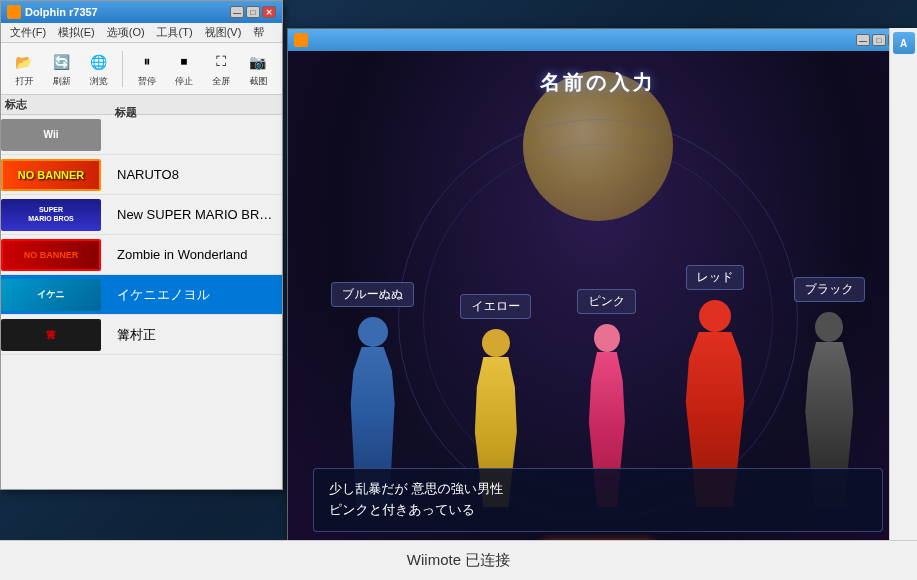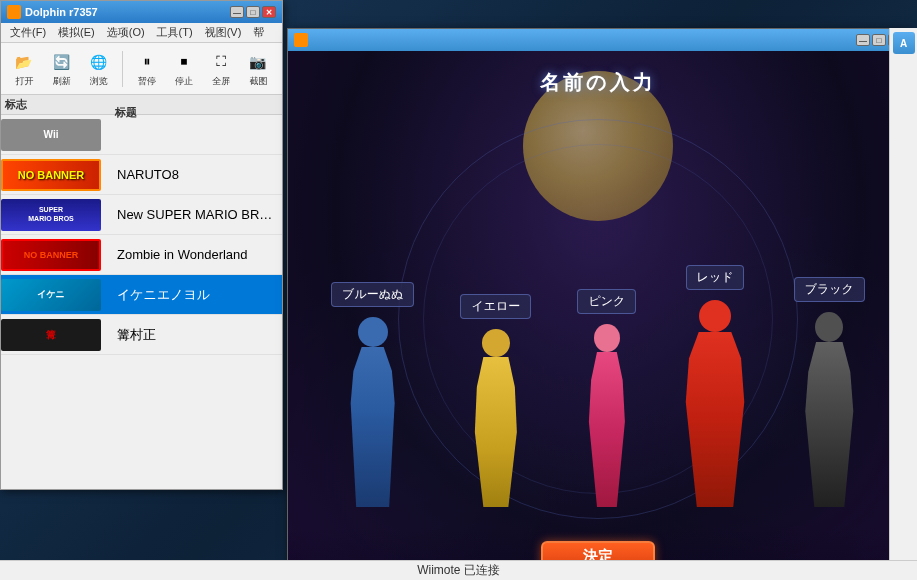--- a/index.html
+++ b/index.html
@@ -522,27 +522,27 @@
       cursor: pointer;
       box-shadow: 0 0 10px rgba(255, 100, 30, 0.5);
     }
 
     
     .statusbar {
       position: absolute;
       bottom: 0;
       left: 0;
       right: 0;
-      height: 20px;
+      height: 40px;
       background: #f0f0f0;
       border-top: 1px solid #ccc;
       display: flex;
       align-items: center;
       justify-content: center;
-      font-size: 12px;
+      font-size: 15px;
       color: #333;
     }
 
     
     .right-panel {
       position: absolute;
       top: 28px;
       right: 0;
       width: 28px;
       height: 560px;
@@ -776,20 +776,24 @@
 
           <div class="character">
             <div class="char-label">ブラック</div>
             <div class="head-black"></div>
             <div class="silhouette-black"></div>
           </div>
         </div>
 
         <div class="game-floor"></div>
 
+        <div class="description-box">
+          <div>少し乱暴だが 意思の強い男性</div>
+          <div>ピンクと付きあっている</div>
+        </div>
 
         <button class="confirm-button">決定</button>
       </div>
     </div>
   </div>
 
   <div class="right-panel">
     <div class="right-panel-btn">
       <span>A</span>
     </div>

